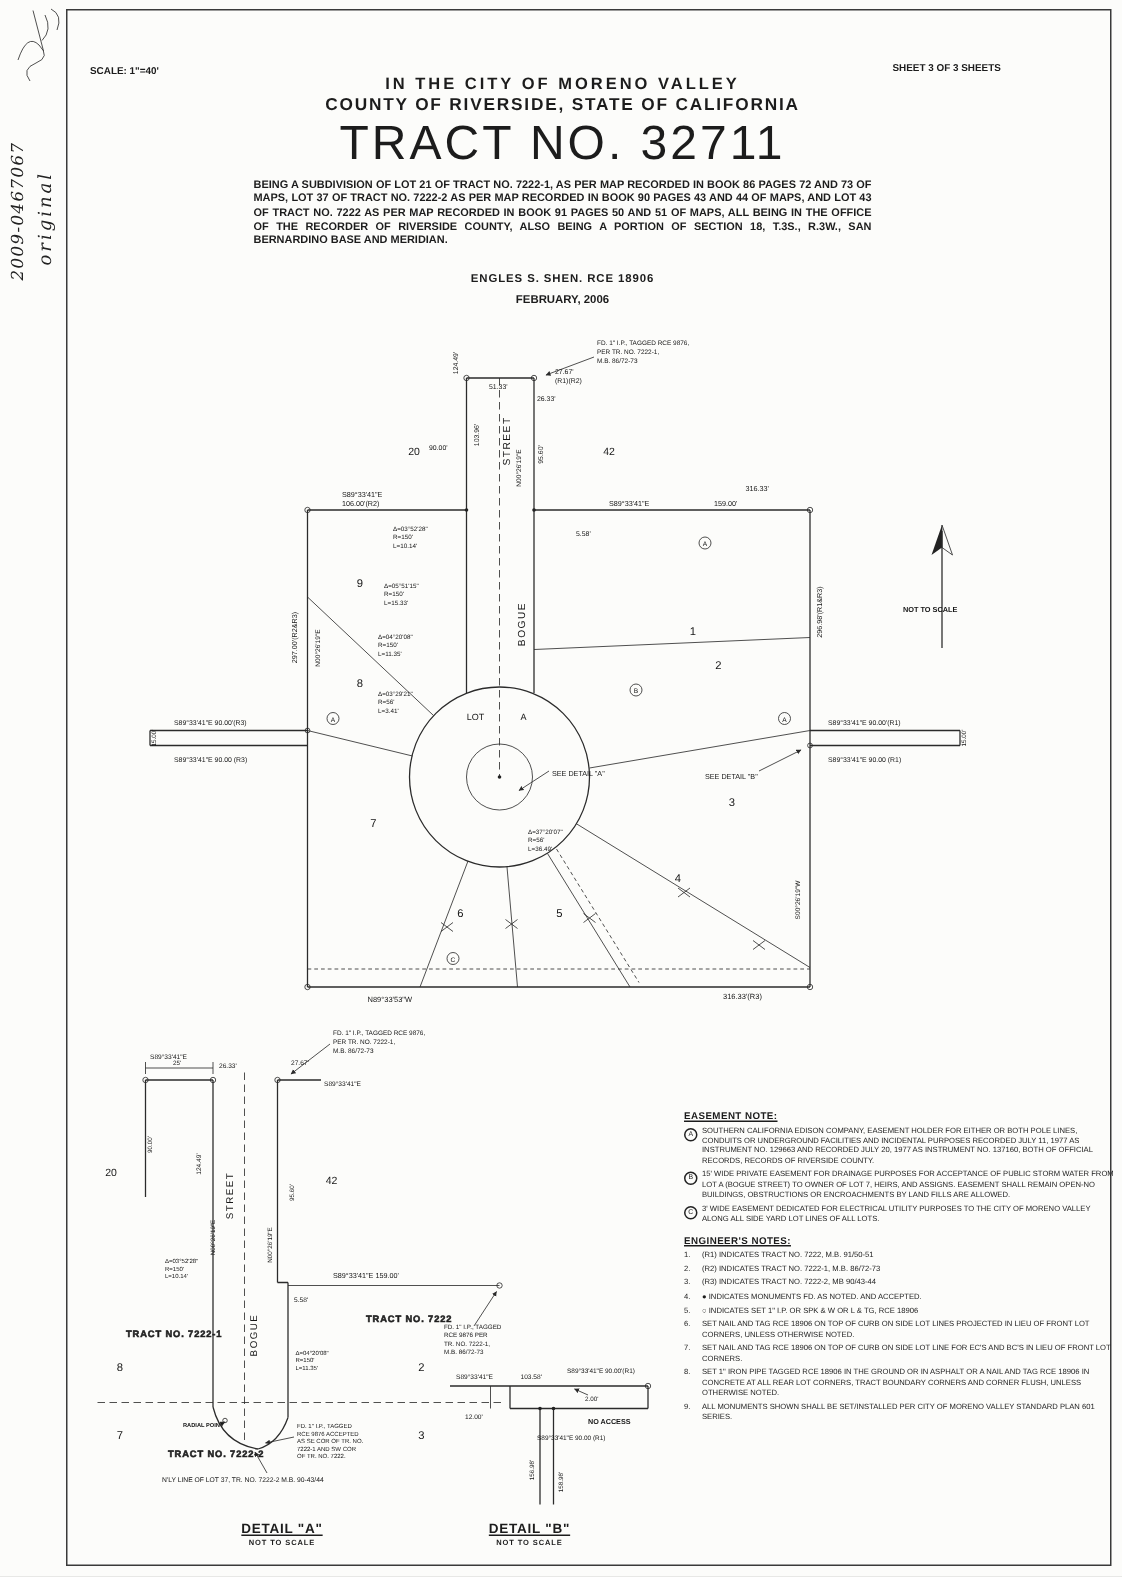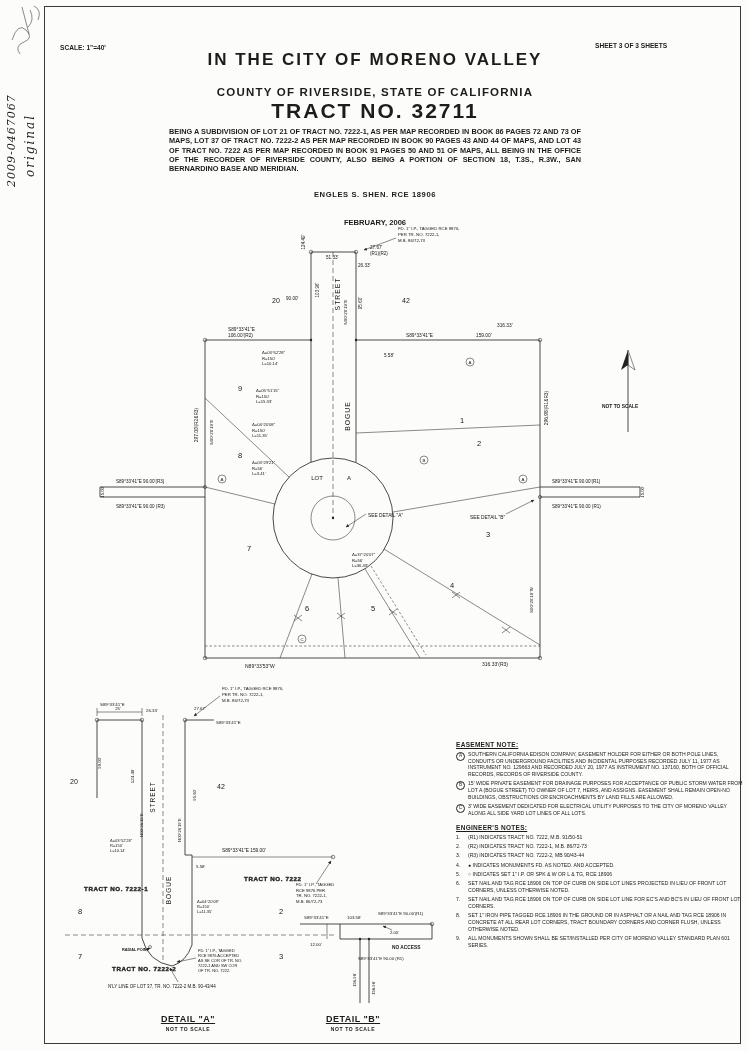--- a/index.html
+++ b/index.html
@@ -2,26 +2,26 @@
 <html><head>
 <meta charset="utf-8">
 <style>
   html,body{margin:0;padding:0;background:#d9d9d6;}
   .page{position:relative;width:748px;height:1051px;background:#fcfcfa;
         font-family:"Liberation Sans",sans-serif;color:#1c1c1c;overflow:hidden;}
   .border-rect{position:absolute;left:44px;top:6px;width:697px;height:1038px;border:1.3px solid #3a3a3a;box-sizing:border-box;}
   .scale-label{position:absolute;left:60px;top:44px;font-size:6.6px;font-weight:bold;}
   .sheet-label{position:absolute;left:595px;top:42px;font-size:6.6px;font-weight:bold;}
   .header{position:absolute;left:145px;top:50px;width:460px;text-align:center;}
-  .city{font-size:17px;font-weight:bold;letter-spacing:2px;}
-  .county{font-size:11.5px;font-weight:bold;letter-spacing:1.2px;margin-top:16px;}
-  .title{font-size:21px;font-weight:bold;letter-spacing:2px;margin-top:1px;}
+  .city{font-size:11px;font-weight:bold;letter-spacing:2px;}
+  .county{font-size:11.5px;font-weight:bold;letter-spacing:1.2px;margin-top:2px;}
+  .title{font-size:32px;font-weight:normal;letter-spacing:2px;margin-top:1px;}
   .desc{font-size:7.3px;font-weight:bold;text-align:justify;width:412px;margin:4px auto 12px;line-height:1.28;}
   .eng{font-size:7.6px;font-weight:bold;margin-top:16px;letter-spacing:.6px;}
-  .date{font-size:7.6px;font-weight:bold;margin-top:19px;}
+  .date{font-size:7.6px;font-weight:bold;margin-top:5px;}
   .drawing{position:absolute;left:0;top:0;width:748px;height:1051px;}
   .drawing text{font-family:"Liberation Sans",sans-serif;fill:#161616;}
   .ln{stroke:#2b2b2b;stroke-width:.85;fill:none;}
   .lnthin{stroke:#2b2b2b;stroke-width:.55;fill:none;}
   .dash{stroke-dasharray:5 3;}
   .dashfine{stroke-dasharray:2.5 2;}
   .hollow{fill:#fcfcfa;stroke:#2b2b2b;stroke-width:.4;font-weight:bold;letter-spacing:.6px;}
   .notes{position:absolute;left:456px;top:741px;width:287px;}
   .note-title{font-size:6.5px;font-weight:bold;text-decoration:underline;margin-bottom:3px;letter-spacing:.3px;}
   .eng-title{margin-top:7px;}

